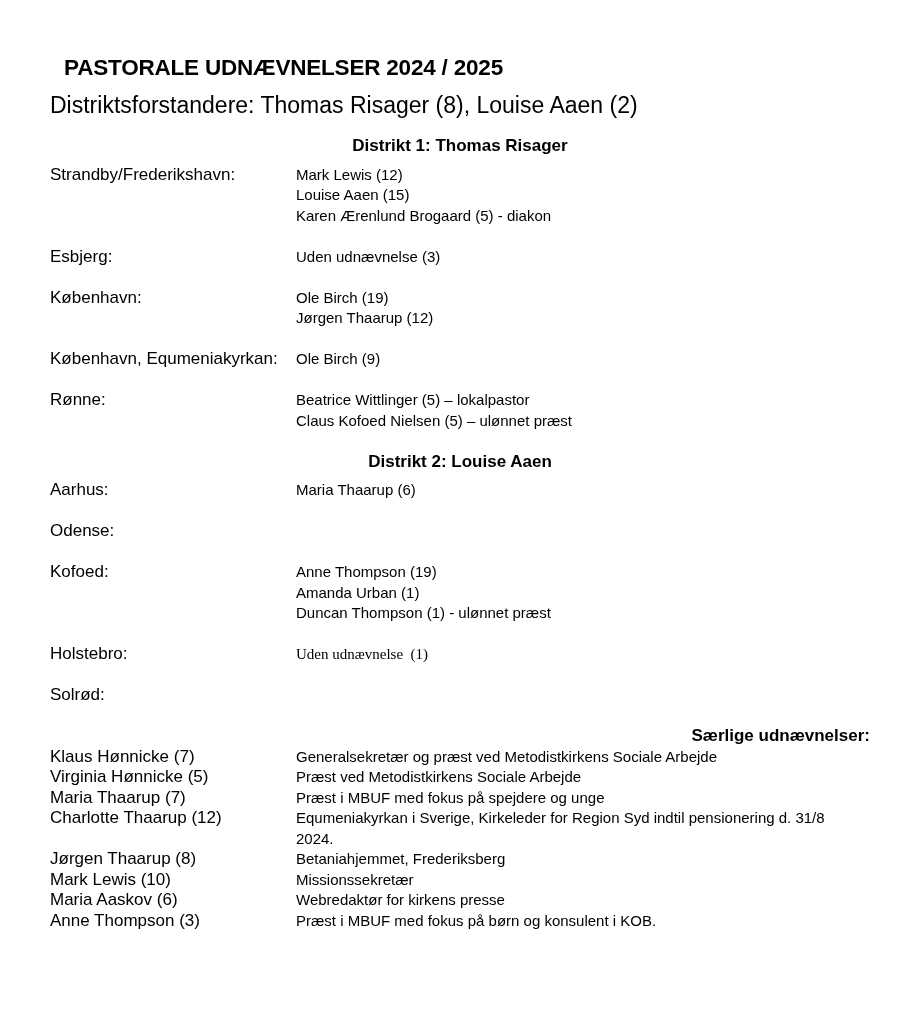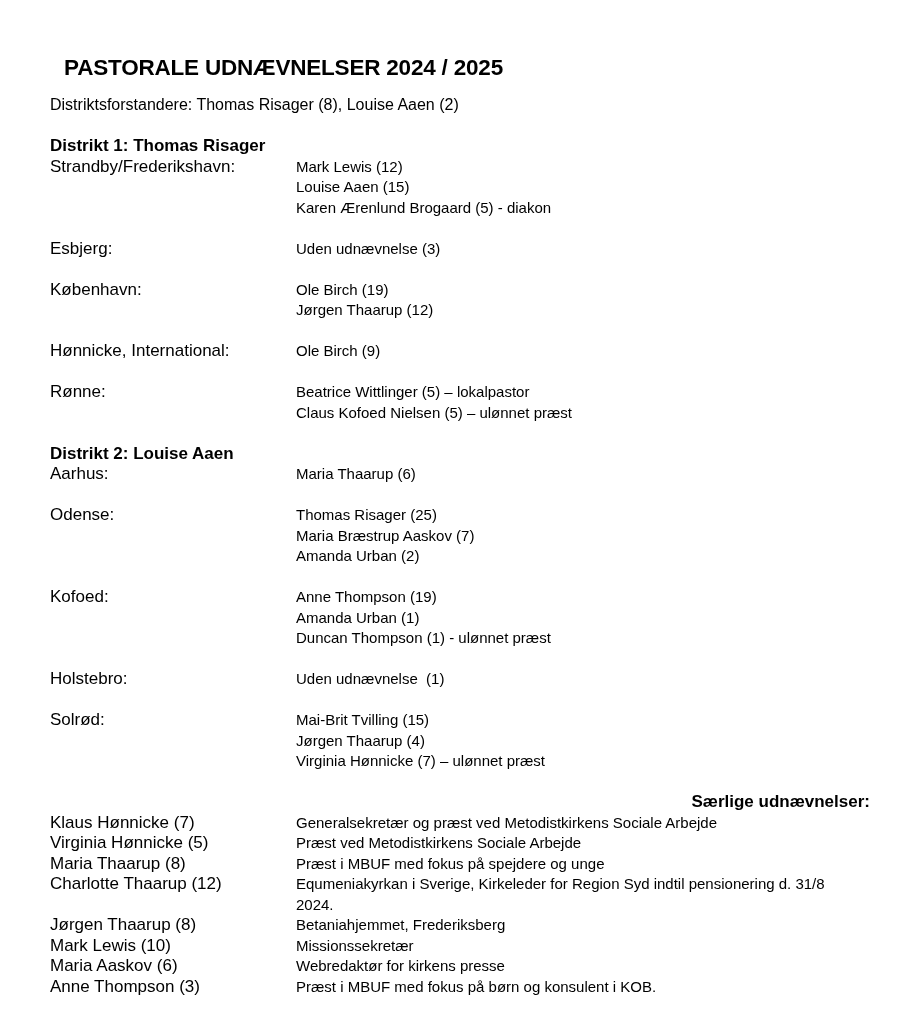--- a/index.html
+++ b/index.html
@@ -22,29 +22,30 @@
       width: 820px;
     }
     .title {
       font-size: 22.5px;
       font-weight: bold;
       line-height: 27px;
       margin: 14px;
       letter-spacing: -0.2px;
     }
     .subtitle {
-      font-size: 16px;
+      font-size: 23px;
       line-height: 20.5px;
       margin: 0 0 20.5px 0;
     }
     .district-heading {
       font-size: 17px;
       font-weight: bold;
       line-height: 20.5px;
-      margin: 0;
+      margin: 8px;
+      text-align: center;
     }
     .row {
       display: flex;
     }
     .label {
       width: 246px;
       flex: 0 0 246px;
       font-size: 17px;
       line-height: 20.5px;
     }
@@ -94,21 +95,21 @@
     <div class="row">
       <div class="label">København:</div>
       <div class="values">
         <div>Ole Birch (19)</div>
         <div>Jørgen Thaarup (12)</div>
       </div>
     </div>
     <div class="gap"></div>
 
     <div class="row">
-      <div class="label">Hønnicke, International:</div>
+      <div class="label">København, Equmeniakyrkan:</div>
       <div class="values">
         <div>Ole Birch (9)</div>
       </div>
     </div>
     <div class="gap"></div>
 
     <div class="row">
       <div class="label">Rønne:</div>
       <div class="values">
         <div>Beatrice Wittlinger (5) – lokalpastor</div>
@@ -123,73 +124,63 @@
     <div class="row">
       <div class="label">Aarhus:</div>
       <div class="values">
         <div>Maria Thaarup (6)</div>
       </div>
     </div>
     <div class="gap"></div>
 
     <div class="row">
       <div class="label">Odense:</div>
-      <div class="values">
-        <div>Thomas Risager (25)</div>
-        <div>Maria Bræstrup Aaskov (7)</div>
-        <div>Amanda Urban (2)</div>
-      </div>
     </div>
     <div class="gap"></div>
 
     <div class="row">
       <div class="label">Kofoed:</div>
       <div class="values">
         <div>Anne Thompson (19)</div>
         <div>Amanda Urban (1)</div>
         <div>Duncan Thompson (1) - ulønnet præst</div>
       </div>
     </div>
     <div class="gap"></div>
 
     <div class="row">
       <div class="label">Holstebro:</div>
       <div class="values">
-        <div style="white-space:pre;">Uden udnævnelse  (1)</div>
+        <div style="white-space:pre;font-family:Liberation Serif, serif;">Uden udnævnelse  (1)</div>
       </div>
     </div>
     <div class="gap"></div>
 
     <div class="row">
       <div class="label">Solrød:</div>
-      <div class="values">
-        <div>Mai-Brit Tvilling (15)</div>
-        <div>Jørgen Thaarup (4)</div>
-        <div>Virginia Hønnicke (7) – ulønnet præst</div>
-      </div>
     </div>
   </section>
 
   <section class="special">
     <h3 class="special-heading" style="font-weight:bold;text-align:right;">Særlige udnævnelser:</h3>
 
     <div class="row">
       <div class="label">Klaus Hønnicke (7)</div>
       <div class="values">
           <div>Generalsekretær og præst ved Metodistkirkens Sociale Arbejde</div>
         </div>
     </div>
     <div class="row">
       <div class="label">Virginia Hønnicke (5)</div>
       <div class="values">
           <div>Præst ved Metodistkirkens Sociale Arbejde</div>
         </div>
     </div>
     <div class="row">
-      <div class="label">Maria Thaarup (8)</div>
+      <div class="label">Maria Thaarup (7)</div>
       <div class="values">
           <div>Præst i MBUF med fokus på spejdere og unge</div>
         </div>
     </div>
     <div class="row">
       <div class="label">Charlotte Thaarup (12)</div>
       <div class="values">
           <div class="wrap">Equmeniakyrkan i Sverige, Kirkeleder for Region Syd indtil pensionering d. 31/8 2024.</div>
         </div>
     </div>

